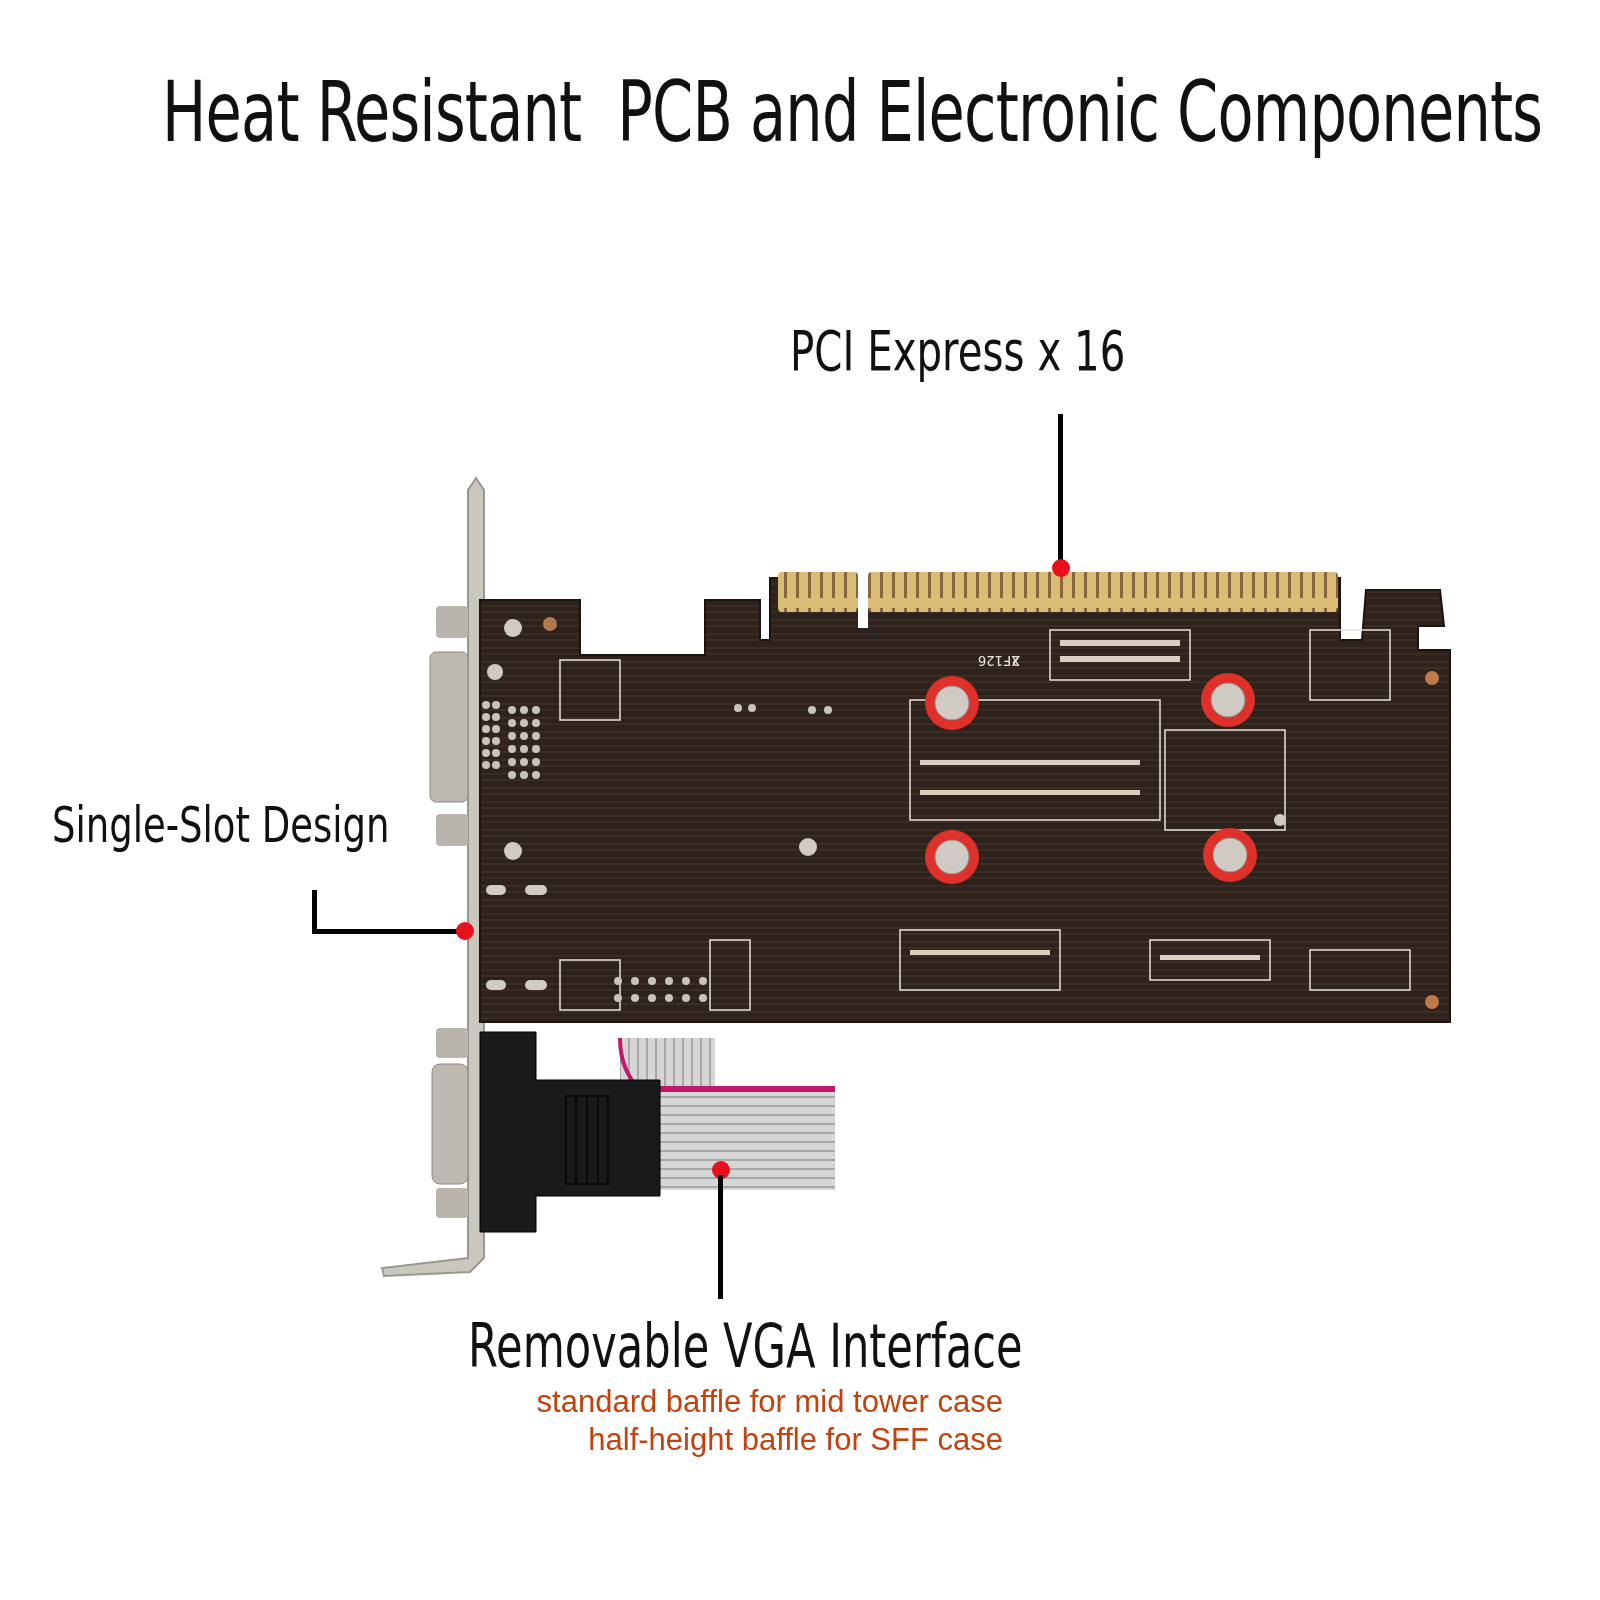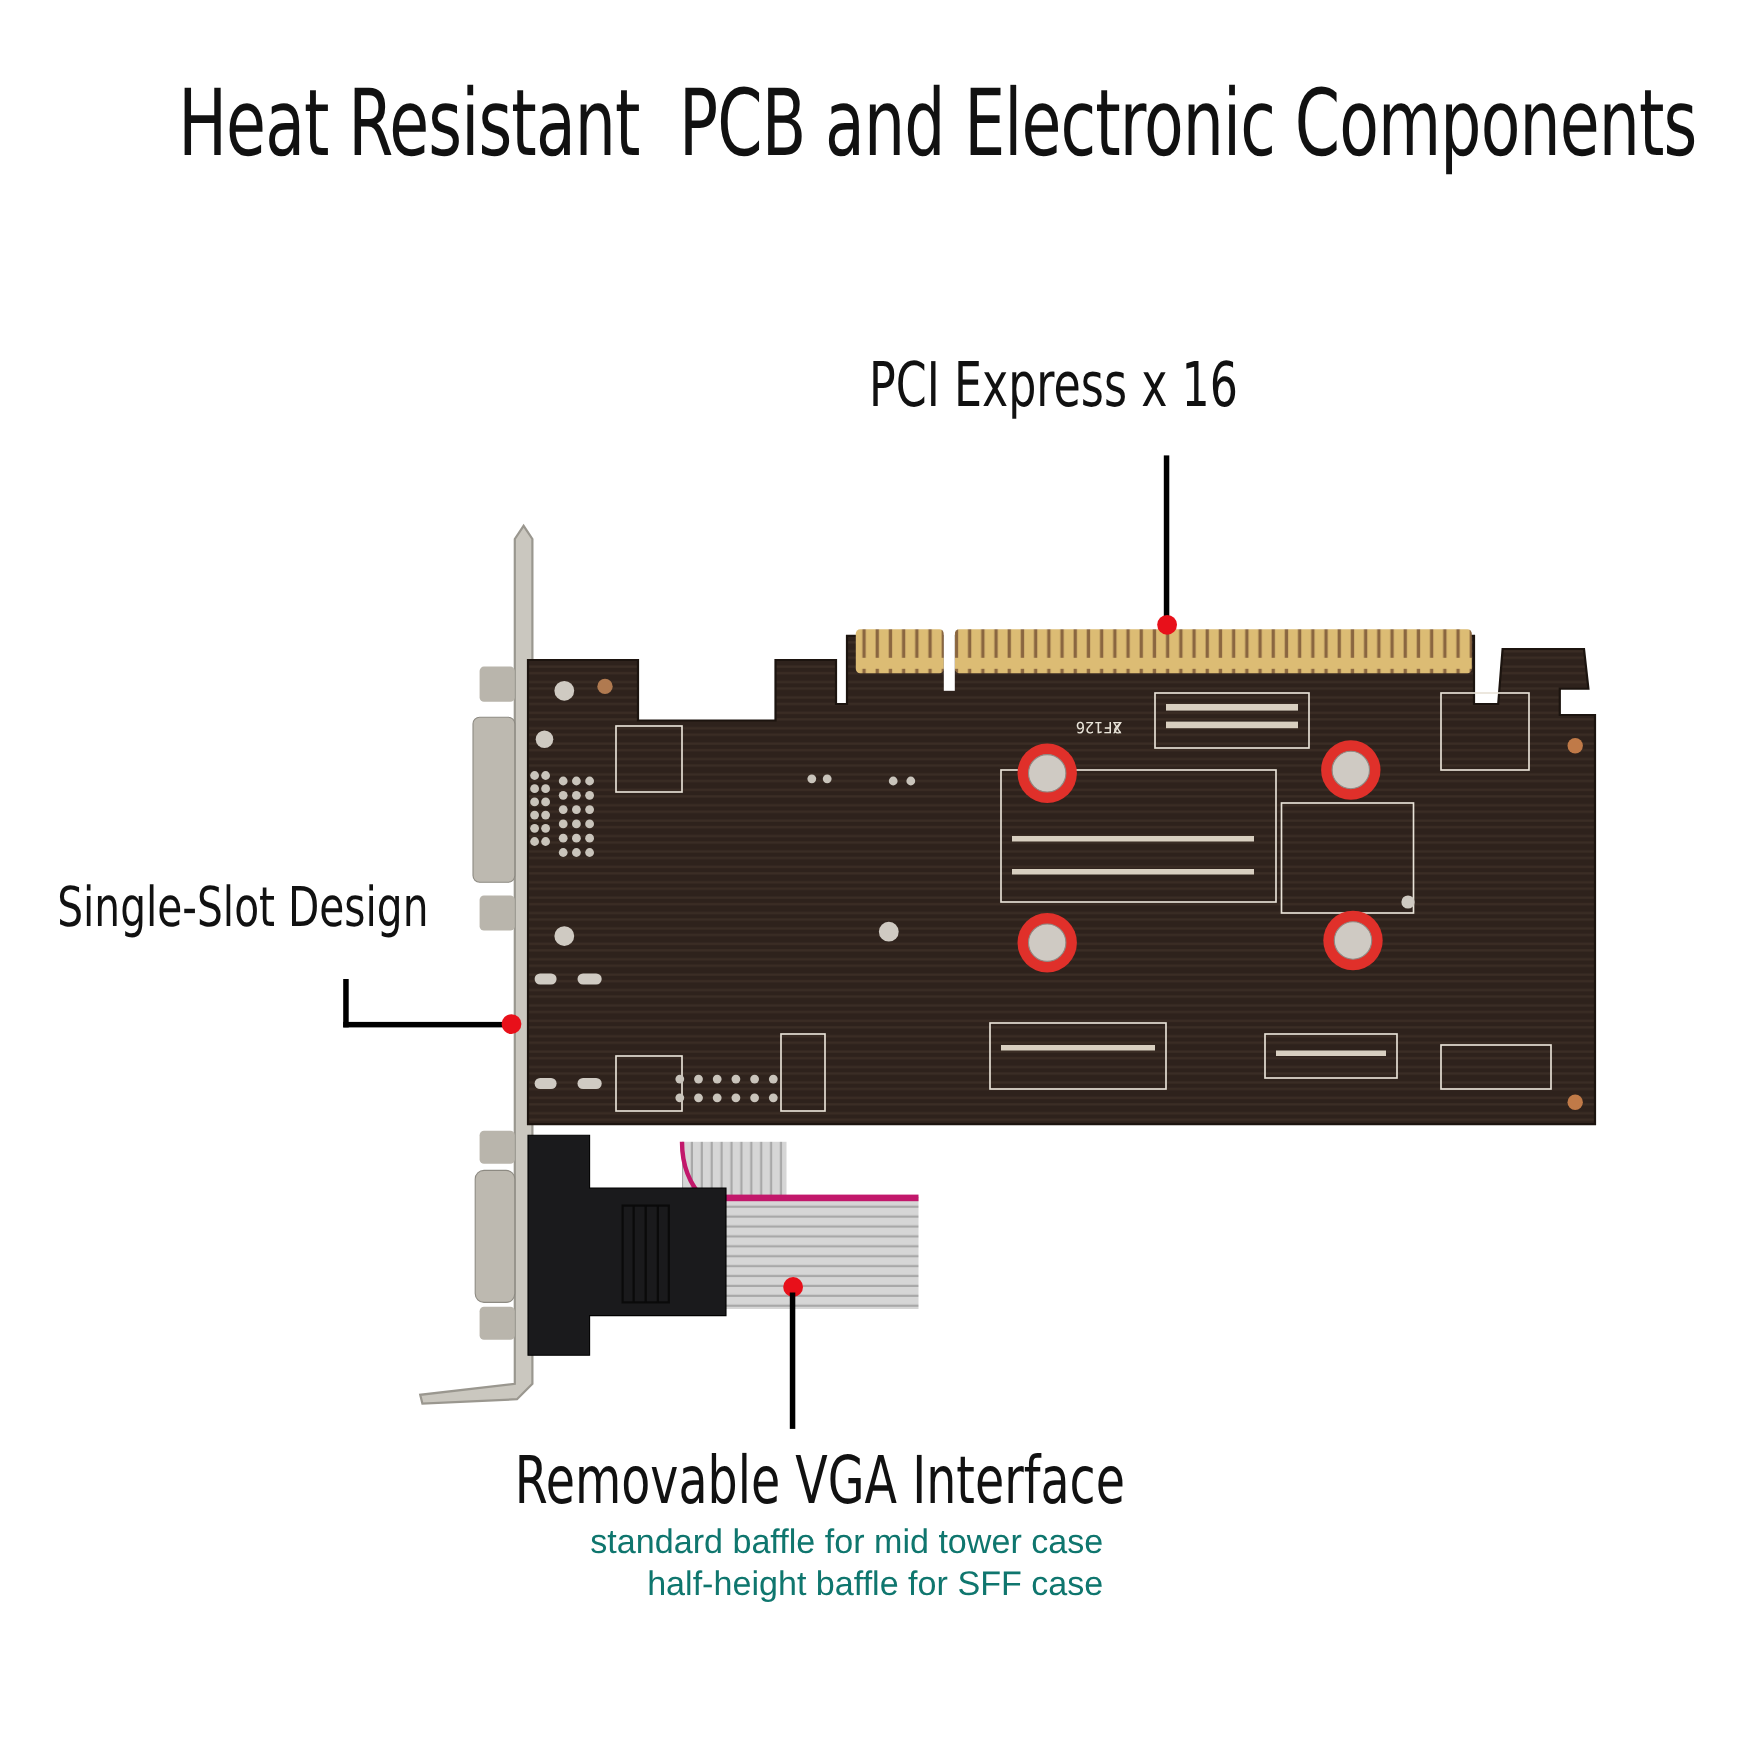--- a/index.html
+++ b/index.html
@@ -15,21 +15,21 @@
     .callout-label {
       position: absolute; color: #111; white-space: nowrap;
       font-family: "DejaVu Sans", sans-serif;
       transform-origin: left top; line-height: 1;
     }
     .lbl-pcie { left: 790px; top: 323px; font-size: 56px; transform: scaleX(0.72); }
     .lbl-slot { left: 52px; top: 800px; font-size: 50px; transform: scaleX(0.74); }
     .lbl-vga  { left: 468px; top: 1316px; font-size: 60px; transform: scaleX(0.72); }
     .sub {
       position: absolute; right: 597px; font-family: "Liberation Sans", sans-serif;
-      font-size: 31px; color: #0f766e; white-space: nowrap; text-align: right; line-height: 1;
+      font-size: 31px; color: #c2410c; white-space: nowrap; text-align: right; line-height: 1;
     }
     .sub1 { top: 1386px; }
     .sub2 { top: 1424px; margin-left: 18px; }
     .line { position: absolute; background: #000; }
     .dot { position: absolute; width: 18px; height: 18px; border-radius: 50%; background: #e8101a; }
     svg.card { position: absolute; left: 0; top: 0; }
   </style>
 </head>
 <body>
 

